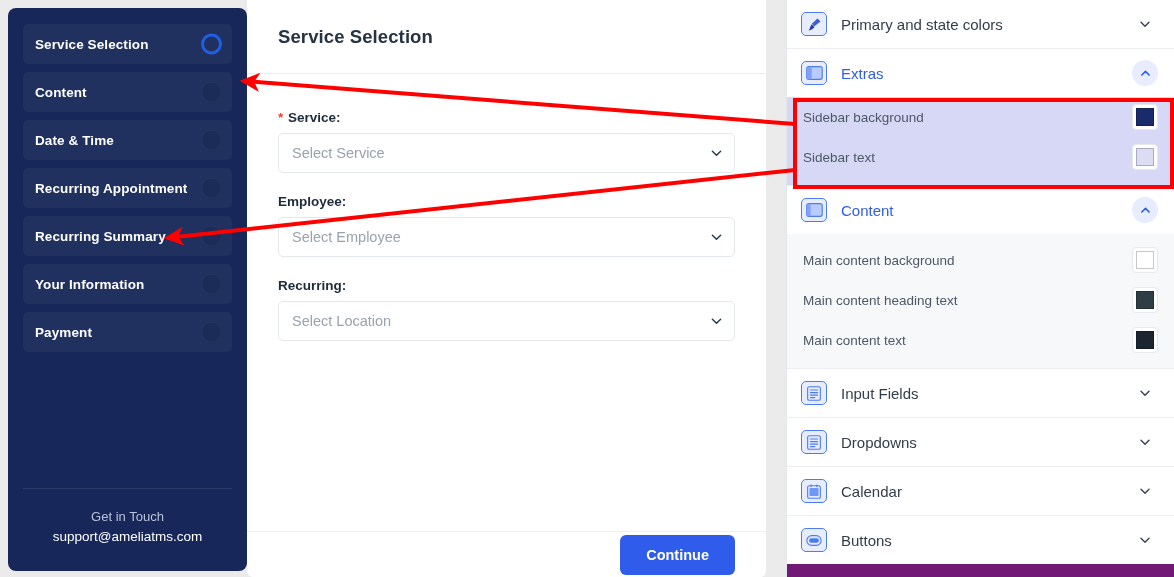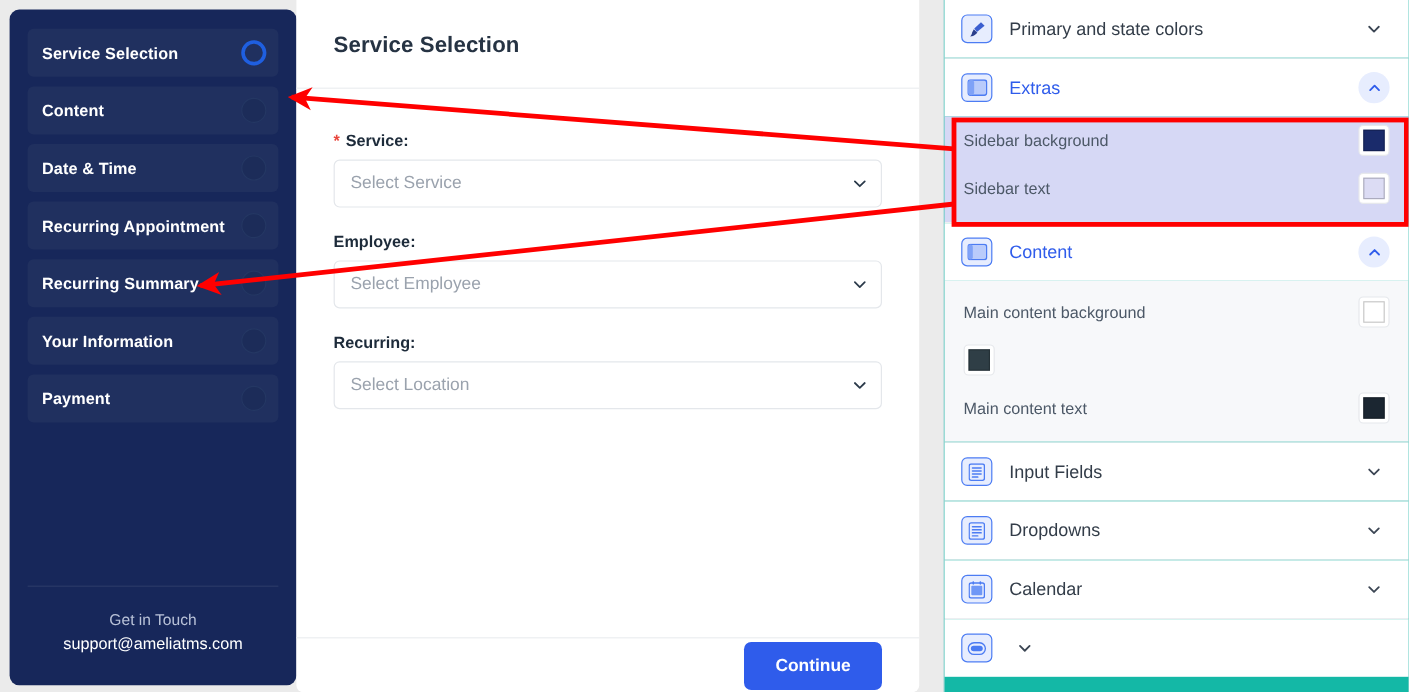--- a/index.html
+++ b/index.html
@@ -133,21 +133,21 @@
     height: 40px; padding: 0 26px;
     font-size: 14.5px; font-weight: bold;
     font-family: "Liberation Sans", sans-serif;
     cursor: pointer;
   }
 
   
   #panel {
     position: absolute; left: 786px; top: 0;
     width: 388px; height: 577px;
-    background: #14b8a6;
+    background: #701a75;
     border-left: 1px solid #e3e6ea;
     overflow: hidden;
   }
   .sec-header {
     height: 48px;
     display: flex; align-items: center;
     padding: 0 16px 0 14px;
     cursor: pointer;
     background: #ffffff;
   }
@@ -354,20 +354,21 @@
         </span>
       </div>
       <div class="sec-body" style="padding-top: 6px; padding-bottom: 8px;">
         <div class="row">
           <span class="row-label">Main content background</span>
           <span class="swatch-wrap">
             <span class="swatch" style="background: rgb(255, 255, 255);"></span>
           </span>
         </div>
         <div class="row">
+          <span class="row-label">Main content heading text</span>
           <span class="swatch-wrap">
             <span class="swatch" style="background: rgb(47, 62, 70);"></span>
           </span>
         </div>
         <div class="row">
           <span class="row-label">Main content text</span>
           <span class="swatch-wrap">
             <span class="swatch" style="background: rgb(27, 38, 49);"></span>
           </span>
         </div>
@@ -430,20 +431,21 @@
         </span>
       </div>
       <div class="sec-divider"></div>
       <div class="sec-header">
         <span class="sec-icon">
           <svg width="16" height="11" viewBox="0 0 17 12">
             <rect x="0.7" y="0.7" width="15.6" height="10.6" rx="5.3" fill="#e7edfe" stroke="#4c7cf3" stroke-width="1.2"></rect>
             <rect x="3.1" y="3.5" width="10.8" height="5" rx="2.5" fill="#4c7cf3"></rect>
           </svg>
         </span>
+        <span class="sec-title">Buttons</span>
         <span class="sec-toggle">
           <svg width="12" height="12" viewBox="0 0 12 12">
             <path d="M2 4.3 L6 8.3 L10 4.3" fill="none" stroke="#3c4654" stroke-width="1.5" stroke-linecap="round" stroke-linejoin="round"></path>
           </svg>
         </span>
       </div>
     </div>
 
   <svg id="annot" viewBox="0 0 1174 577" width="1174" height="577">
     <defs>

